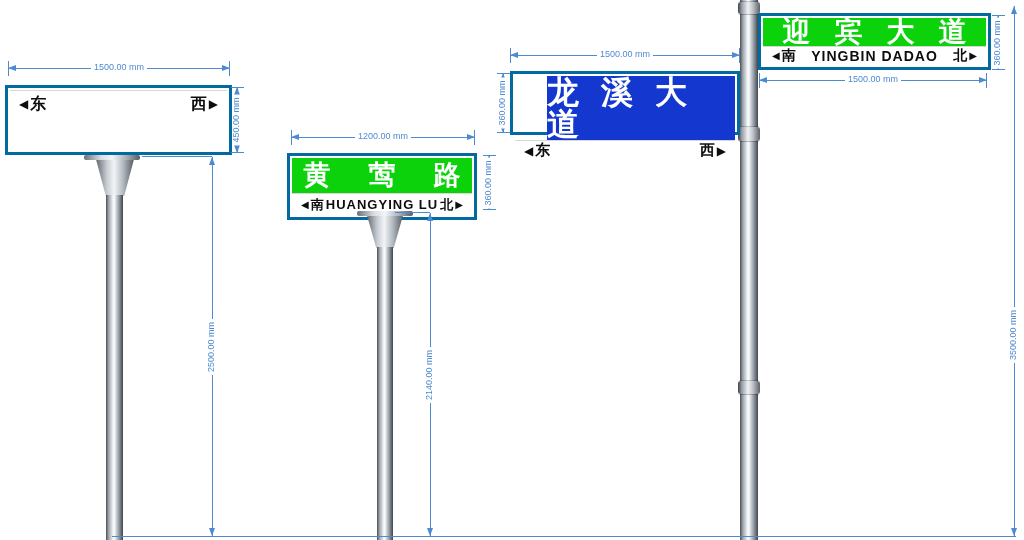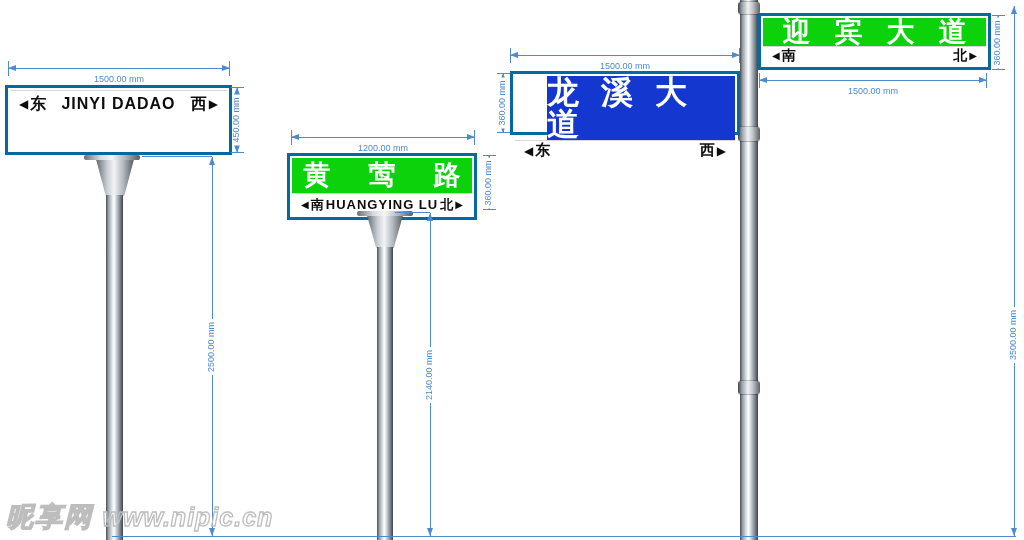--- a/index.html
+++ b/index.html
@@ -15,21 +15,21 @@
   .hdim .tl{left:0;} .hdim .tr{right:0;}
   .vdim .tick{position:absolute;height:1px;width:13px;left:-6px;background:var(--dim);}
   .vdim .tt{top:0;} .vdim .tb{bottom:0;}
   .arr{position:absolute;width:0;height:0;border:3px solid transparent;}
   .hdim .aw{left:0;top:-3px;border-left:0;border-right:8px solid var(--dim);}
   .hdim .ae{right:0;top:-3px;border-right:0;border-left:8px solid var(--dim);}
   .vdim .an{top:0;left:-3px;border-top:0;border-bottom:8px solid var(--dim);}
   .vdim .as{bottom:0;left:-3px;border-bottom:0;border-top:8px solid var(--dim);}
   .dlabel{position:absolute;font-size:9px;color:var(--dim);background:#fff;padding:0 3px;
           white-space:nowrap;line-height:1.1;}
-  .hdim .dlabel{left:50%;top:12px;transform:translate(-50%,-50%);}
+  .hdim .dlabel{left:50%;top:0;transform:translate(-50%,-50%);}
   .vdim .dlabel{left:0;top:50%;transform:translate(-50%,-50%) rotate(-90deg);}
   .ext{position:absolute;background:var(--dim);}
 
   
   .sign{position:absolute;background:#fff;border:3px solid #0369a1;box-sizing:border-box;
         padding:2px;display:flex;flex-direction:column;}
   .panel{flex:1;display:flex;align-items:center;justify-content:center;
          color:#fff;font-weight:bold;line-height:1;}
   .strip{display:flex;align-items:center;justify-content:space-between;padding:0 9px;
          color:#0d0d0d;font-weight:bold;background:#fff;border-top:1px solid #d7d7d7;}
@@ -71,21 +71,20 @@
     <i class="arr ae"></i>
     <span class="dlabel">1500.00 mm</span>
   </div>
 
   <div class="sign" style="left:5px;top:85px;width:227px;height:70px;">
     <div class="strip" style="height:26px;font-size:16px;">
       <span class="dirgrp">
         <span class="arrow-glyph">◀</span>
         <span>东</span>
       </span>
-      <span class="latin">JINYI DADAO</span>
       <span class="dirgrp">
         <span>西</span>
         <span class="arrow-glyph">▶</span>
       </span>
     </div>
   </div>
 
   <div class="vdim" style="left:237px;top:87px;height:66px;">
     <i class="dline"></i>
     <i class="tick tt"></i>
@@ -195,20 +194,21 @@
 
   <div class="sign" style="left:758px;top:13px;width:233px;height:57px;">
     <div class="panel" style="background: rgb(11, 210, 11);">
       <span class="cn" style="font-size:28px;letter-spacing:24px;margin-right:-24px;">迎宾大道</span>
     </div>
     <div class="strip" style="height:21px;font-size:14px;">
       <span class="dirgrp">
         <span class="arrow-glyph" style="font-size:10px;">◀</span>
         <span>南</span>
       </span>
+      <span class="latin">YINGBIN DADAO</span>
       <span class="dirgrp">
         <span>北</span>
         <span class="arrow-glyph" style="font-size:10px;">▶</span>
       </span>
     </div>
   </div>
 
   <div class="hdim" style="left:759px;top:80px;width:228px;">
     <i class="dline"></i>
     <i class="tick tl"></i>
@@ -229,19 +229,15 @@
 
   <div class="vdim" style="left:1014px;top:6px;height:530px;">
     <i class="dline"></i>
     <i class="arr an"></i>
     <i class="arr as"></i>
     <span class="dlabel" style="top:62%;">3500.00 mm</span>
   </div>
 
   <div class="baseline"></div>
 
-  <div class="watermark">
-    <span class="wm-name">昵享网</span>
-    <span class="wm-url">www.nipic.cn</span>
-  </div>
 
 
 </div>
 
 </body></html>

